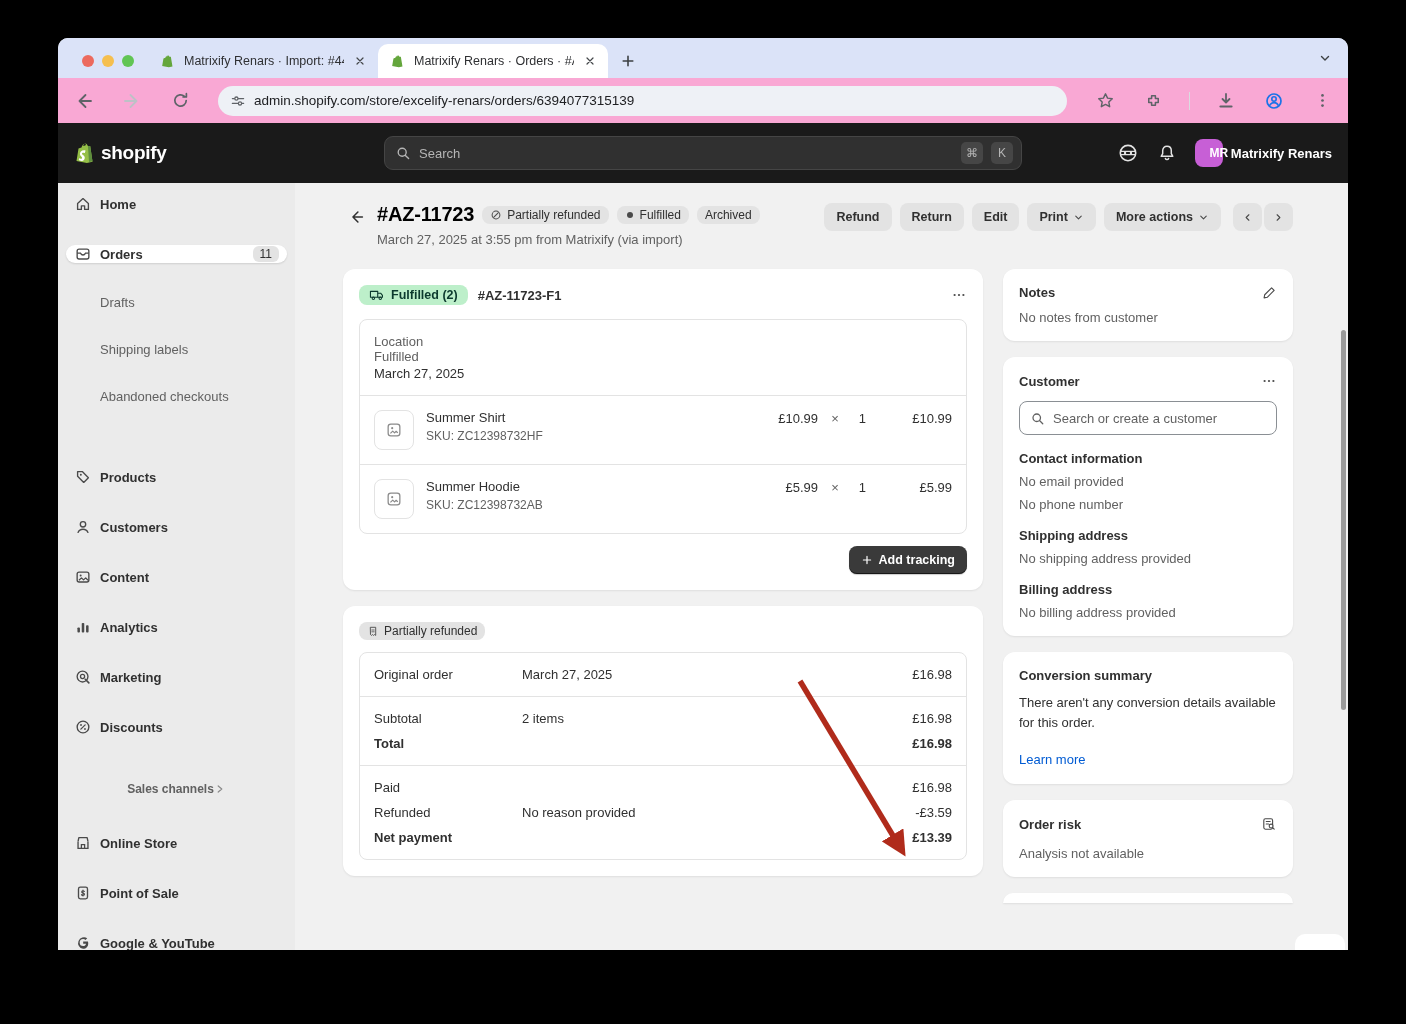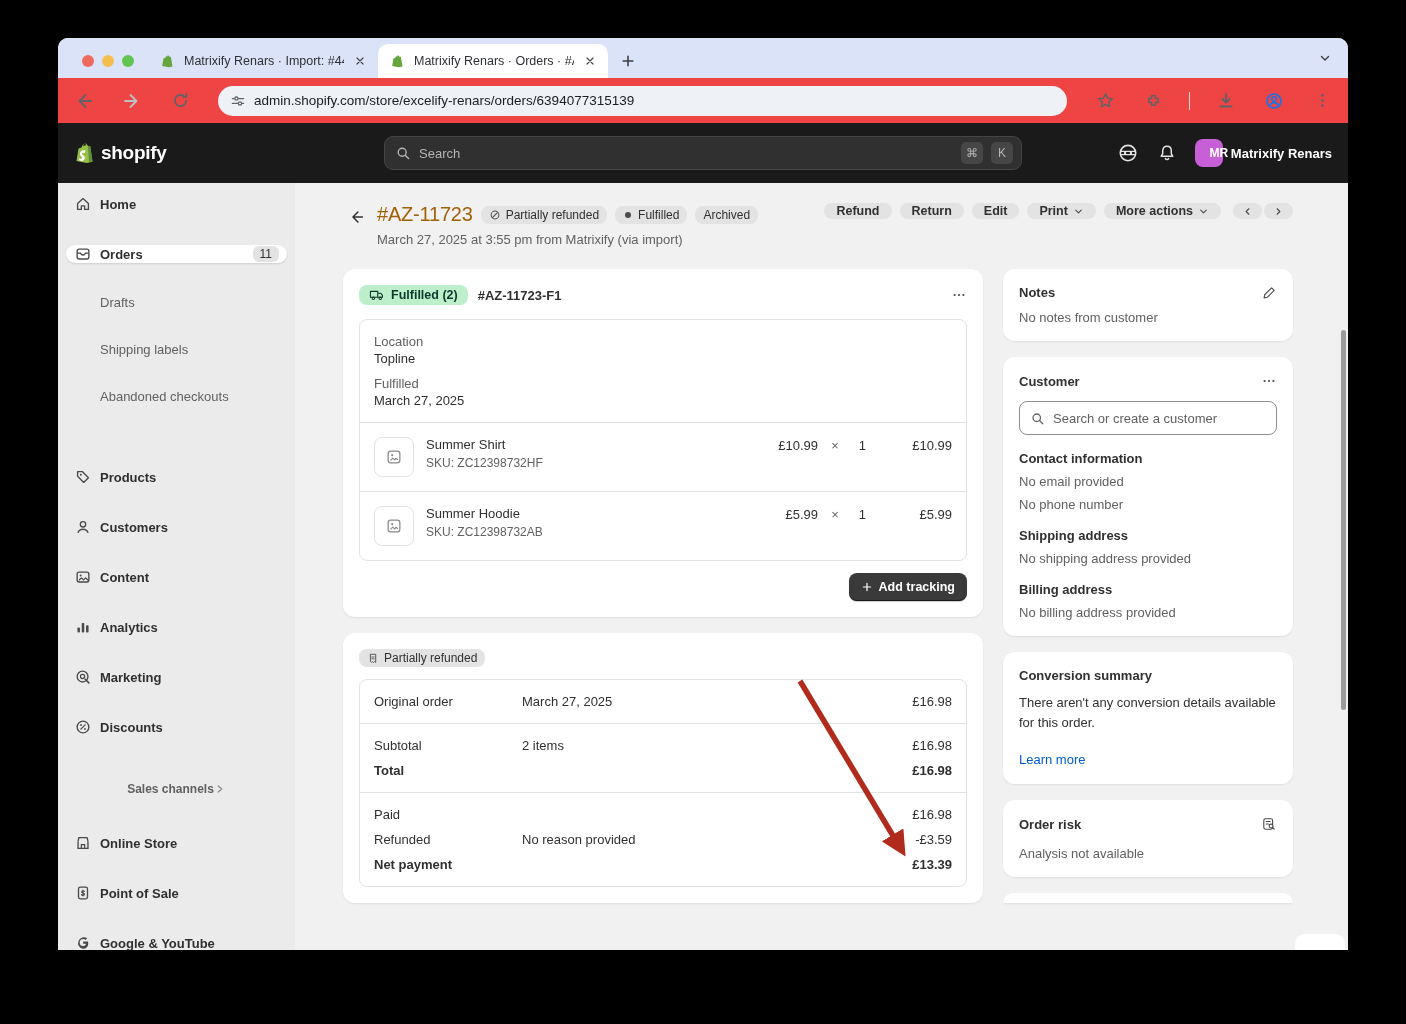--- a/index.html
+++ b/index.html
@@ -14,21 +14,21 @@
   .light { width:12px; height:12px; border-radius:50%; }
   .light.red{background:#ec6a5e;} .light.yellow{background:#f5bf4f;} .light.green{background:#61c554;}
   .tab { display:flex; align-items:center; gap:8px; width:230px; height:34px; padding:0 10px 0 12px; font-size:12.5px; color:#2f3033; }
   .tab.active { background:#fff; border-radius:10px 10px 0 0; }
   .tab-title { flex:1; white-space:nowrap; overflow:hidden; }
   .tab-close { width:16px; height:16px; display:flex; align-items:center; justify-content:center; color:#44474a; flex:0 0 auto; }
   .newtab { width:28px; height:28px; margin:0 0 3px 6px; display:flex; align-items:center; justify-content:center; color:#3c4043; }
   .strip-chevron { position:absolute; right:12px; top:9px; width:22px; height:22px; border-radius:50%; display:flex; align-items:center; justify-content:center; color:#3c4043; }
 
   
-  .toolbar { height:45px; background:#ef4444; display:flex; align-items:center; padding:0 10px; gap:16px; flex:0 0 auto; }
+  .toolbar { height:45px; background:#f9a8d4; display:flex; align-items:center; padding:0 10px; gap:16px; flex:0 0 auto; }
   .tbtn { width:32px; height:32px; display:flex; align-items:center; justify-content:center; color:#5f6368; flex:0 0 auto; }
   .tbtn.dim { color:#bdc1c6; }
   .urlbar { flex:1; height:30px; margin:0 6px; background:#eef1f6; border-radius:15px; display:flex; align-items:center; padding:0 4px 0 12px; gap:8px; color:#202124; }
   .url-text { font-size:13.5px; color:#202124; white-space:nowrap; overflow:hidden; }
   .tool-sep { width:1px; height:18px; background:#dadce0; margin:0 4px; }
 
   
   .adminbar { height:60px; background:#1a1a1a; display:flex; align-items:center; padding:0 16px; flex:0 0 auto; position:relative; }
   .logo { display:flex; align-items:center; gap:5px; color:#fff; font-weight:700; font-size:19px; letter-spacing:-0.3px; }
   .admin-search { position:absolute; left:50%; transform:translateX(-50%); width:638px; height:34px; background:#303030; border:1px solid #454545; border-radius:9px; display:flex; align-items:center; padding:0 8px 0 10px; gap:8px; }
@@ -51,26 +51,26 @@
   .nav-section { display:flex; align-items:center; justify-content:center; color:#616161; font-size:12px; font-weight:700; padding:14px 8px 6px; }
   .nav-section .chev { color:#8a8a8a; display:flex; }
   .spacer { margin-top:auto; }
   .banner { margin-top:12px; height:36px; background:var(--nontransferable-bg,#e0edff); border-radius:12px; display:flex; align-items:center; gap:8px; padding:0 12px; color:var(--nontransferable-text,#123a5c); font-weight:700; font-size:13px; }
 
   .main { flex:1; padding:20px 55px 0 48px; overflow:hidden; }
   .page-header { display:flex; align-items:flex-start; margin-bottom:22px; }
   .back-btn { width:28px; height:28px; display:flex; align-items:center; justify-content:center; color:#303030; margin-right:6px; border-radius:8px; }
   .header-main { flex:1; }
   .title-row { display:flex; align-items:center; gap:8px; }
-  .order-title { font-size:20px; font-weight:400; color:#a16207; letter-spacing:-0.2px; }
+  .order-title { font-size:20px; font-weight:700; color:#000000; letter-spacing:-0.2px; }
   .badge { display:inline-flex; align-items:center; gap:5px; background:#e3e3e3; border-radius:8px; padding:2px 8px; font-size:12px; color:#303030; }
   .badge .bico { display:flex; color:#4a4a4a; }
   .subtitle { margin-top:6px; font-size:13px; color:#616161; }
   .actions { display:flex; gap:8px; align-items:center; }
-  .btn { display:flex; align-items:center; gap:5px; background:#e3e3e3; border:none; border-radius:8px; height:16px; padding:0 12px; font-size:12.5px; font-weight:700; color:#303030; font-family:inherit;text-align:right; }
+  .btn { display:flex; align-items:center; gap:5px; background:#e3e3e3; border:none; border-radius:8px; height:28px; padding:0 12px; font-size:12.5px; font-weight:700; color:#303030; font-family:inherit;text-align:right; }
   .btn .chev { display:flex; color:#4a4a4a; }
   .pager { display:flex; gap:2px; margin-left:4px; }
   .pager .btn { padding:0 9px; }
 
   .columns { display:flex; gap:20px; }
   .col-left { width:640px; flex:0 0 auto; }
   .col-right { width:290px; flex:0 0 auto; }
   .card { background:#fff; border-radius:12px; box-shadow:0 1px 2px rgba(0,0,0,.08); padding:16px; margin-bottom:16px; position:relative; }
 
   
@@ -540,21 +540,20 @@
                     <svg width="16" height="16" viewBox="0 0 20 20">
                       <circle cx="4.5" cy="10" r="1.4" fill="currentColor"></circle>
                       <circle cx="10" cy="10" r="1.4" fill="currentColor"></circle>
                       <circle cx="15.5" cy="10" r="1.4" fill="currentColor"></circle>
                     </svg>
                   </span>
               </div>
               <div class="inner-box">
                 <div class="meta">
                   <div class="meta-label">Location</div>
-                  <div class="meta-value">Topline</div>
                   <div class="meta-label">Fulfilled</div>
                   <div class="meta-value">March 27, 2025</div>
                 </div>
                 <div class="divider"></div>
                 <div class="li-row">
                   <span class="thumb">
                       <svg width="18" height="18" viewBox="0 0 20 20">
                         <rect x="3.5" y="3.5" width="13" height="13" rx="3" stroke="currentColor" stroke-width="1.4" fill="none"></rect>
                         <circle cx="8" cy="8" r="1.2" fill="currentColor"></circle>
                         <path d="m6 13.8 2.6-2.6 2 2 1.8-1.8 1.8 1.9" stroke="currentColor" stroke-width="1.3" fill="none" stroke-linejoin="round"></path>

